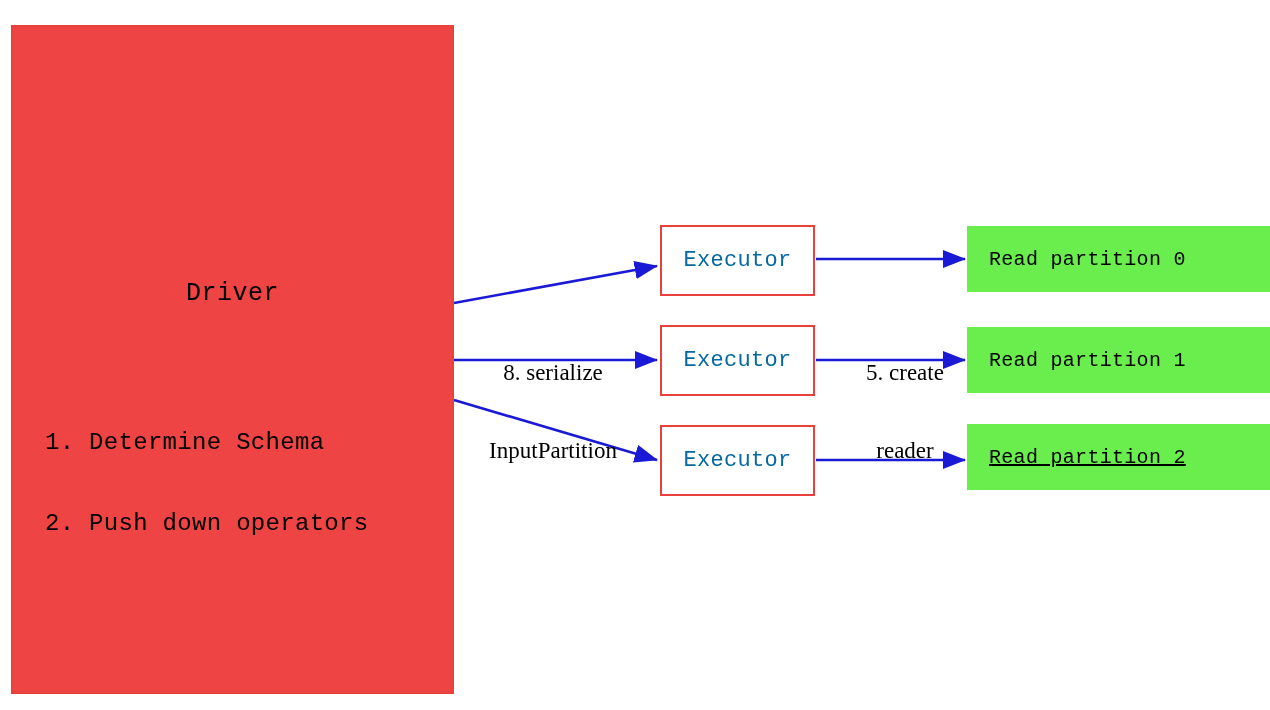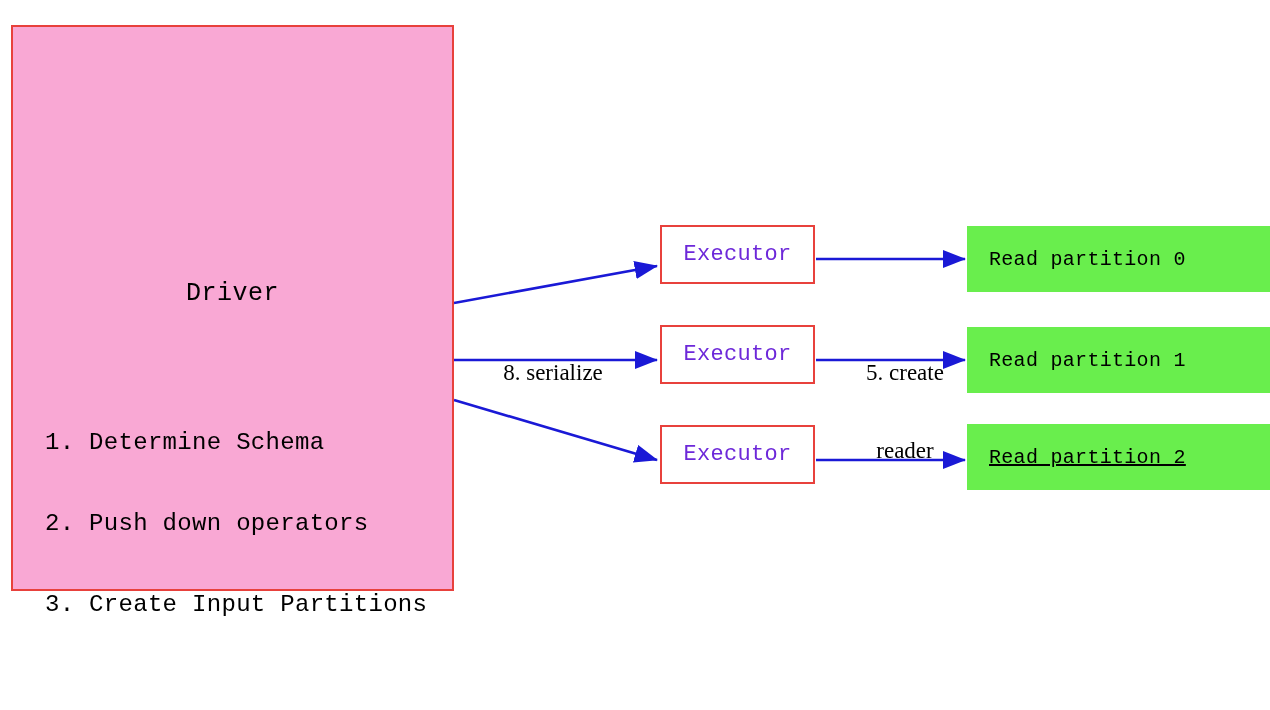--- a/index.html
+++ b/index.html
@@ -24,23 +24,23 @@
   }
   .node {
     position: absolute;
     box-sizing: border-box;
   }
   
   .driver-box {
     left: 11px;
     top: 25px;
     width: 443px;
-    height: 566px;
+    height: 669px;
     border: 2px solid #e8413c;
-    background: #f9a8d4;
+    background: #ef4444;
   }
   .driver-title {
     position: absolute;
     left: 0;
     right: 0;
     top: 252px;
     text-align: center;
     font-family: "Liberation Mono", "DejaVu Sans Mono", monospace;
     font-size: 25px;
     color: #000000;
@@ -57,29 +57,29 @@
     letter-spacing: 0.3px;
     white-space: pre;
   }
   .driver-steps .step-line {
     display: block;
   }
   
   .executor-box {
     left: 660px;
     width: 155px;
-    height: 59px;
+    height: 71px;
     border: 2px solid #e8413c;
     background: #ffffff;
     display: flex;
     align-items: center;
     justify-content: center;
     font-family: "Liberation Mono", "DejaVu Sans Mono", monospace;
     font-size: 22px;
-    color: #6d28d9;
+    color: #0369a1;
     letter-spacing: 0.3px;
   }
   .exec-0 { top: 225px; }
   .exec-1 { top: 325px; }
   .exec-2 { top: 425px; }
   
   .partition-box {
     left: 967px;
     width: 331px;
     height: 66px;
@@ -137,32 +137,32 @@
   <line x1="816" y1="259" x2="965" y2="259" stroke="#1a19d6" stroke-width="2.6" marker-end="url(#arrowhead-blue)"></line>
   <line x1="816" y1="360" x2="965" y2="360" stroke="#1a19d6" stroke-width="2.6" marker-end="url(#arrowhead-blue)"></line>
   <line x1="816" y1="460" x2="965" y2="460" stroke="#1a19d6" stroke-width="2.6" marker-end="url(#arrowhead-blue)"></line>
 </svg>
 
 <div class="node driver-box">
   <div class="driver-title">Driver</div>
   <div class="driver-steps">
     <span class="step-line">1. Determine Schema</span>
     <span class="step-line">2. Push down operators</span>
-    <span class="step-line">3. Create Input Partitions</span>
   </div>
 </div>
 
 <div class="node executor-box exec-0">Executor</div>
 <div class="node executor-box exec-1">Executor</div>
 <div class="node executor-box exec-2">Executor</div>
 
 <div class="node partition-box part-0">Read partition 0</div>
 <div class="node partition-box part-1">Read partition 1</div>
 <div class="node partition-box part-2">Read partition 2</div>
 
 <div class="edge-label label-serialize">
   <span class="lbl-line">8. serialize</span>
+  <span class="lbl-line">InputPartition</span>
 </div>
 
 <div class="edge-label label-create-reader">
   <span class="lbl-line">5. create</span>
   <span class="lbl-line">reader</span>
 </div>
 
 </body></html>

